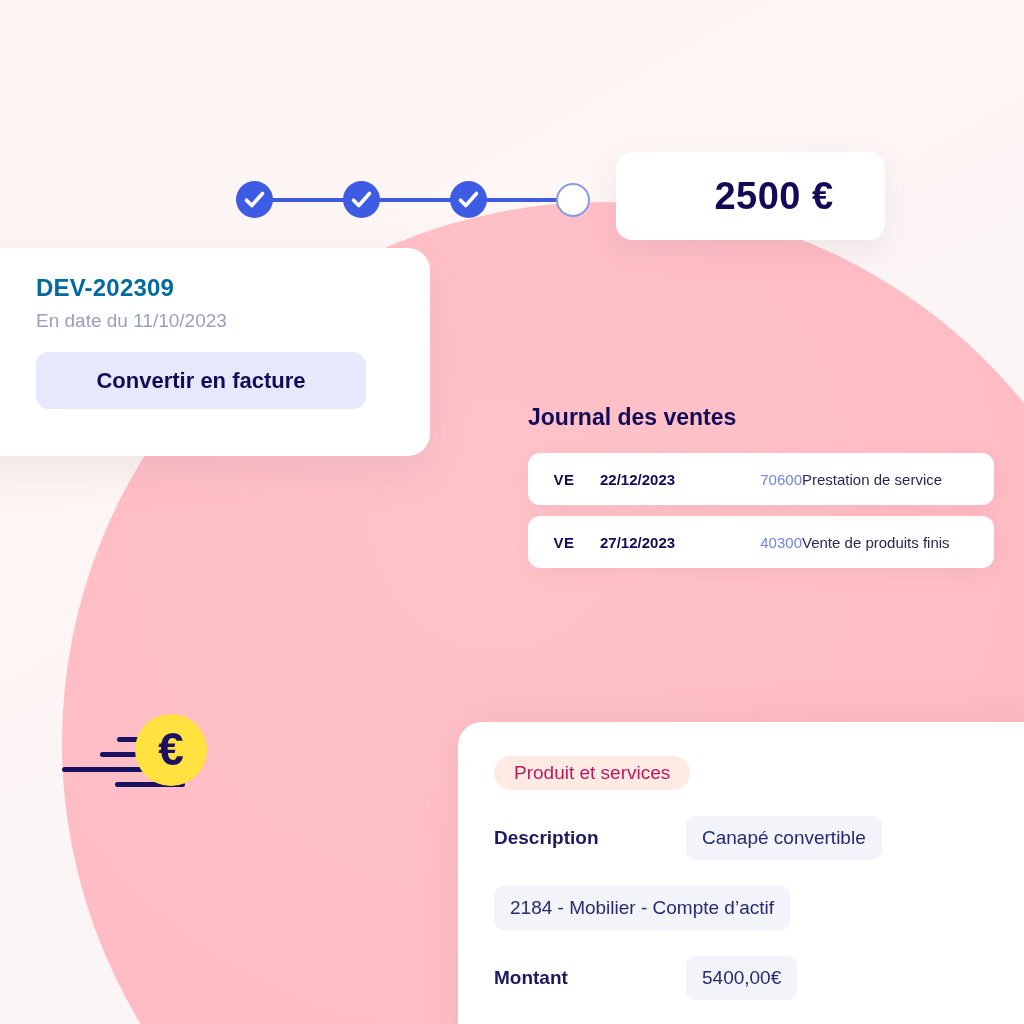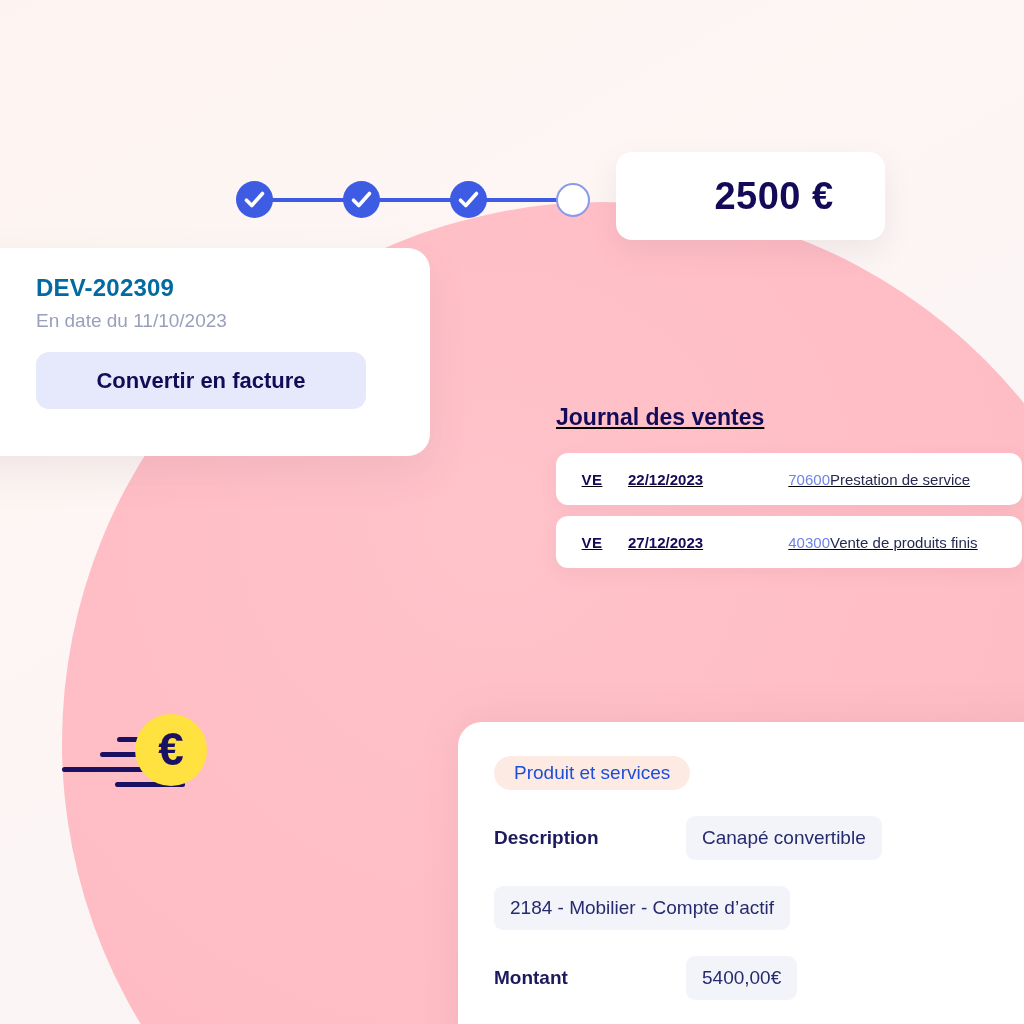--- a/index.html
+++ b/index.html
@@ -130,24 +130,23 @@
     font-weight: 700;
     cursor: pointer;
     display: flex;
     align-items: center;
     justify-content: center;
   }
 
   
   .journal {
     position: absolute;
-    left: 556px;
+    left: 528px;
     top: 404px;
     width: 466px;
-    text-decoration: underline;
   }
   .journal-title {
     font-size: 23px;
     font-weight: 700;
     color: #130b58;
     margin: 0 0 22px 0;
   }
   .journal-row {
     display: flex;
     align-items: center;
@@ -233,21 +232,21 @@
     padding: 34px 0 0 36px;
     box-sizing: border-box;
   }
   .produit-pill {
     display: inline-flex;
     align-items: center;
     height: 34px;
     padding: 0 20px;
     border-radius: 17px;
     background: #fdeae3;
-    color: #1d4ed8;
+    color: #be185d;
     font-size: 19px;
     font-weight: 500;
   }
   .field-row {
     display: flex;
     align-items: center;
     margin-top: 26px;
   }
   .field-label {
     width: 192px;

